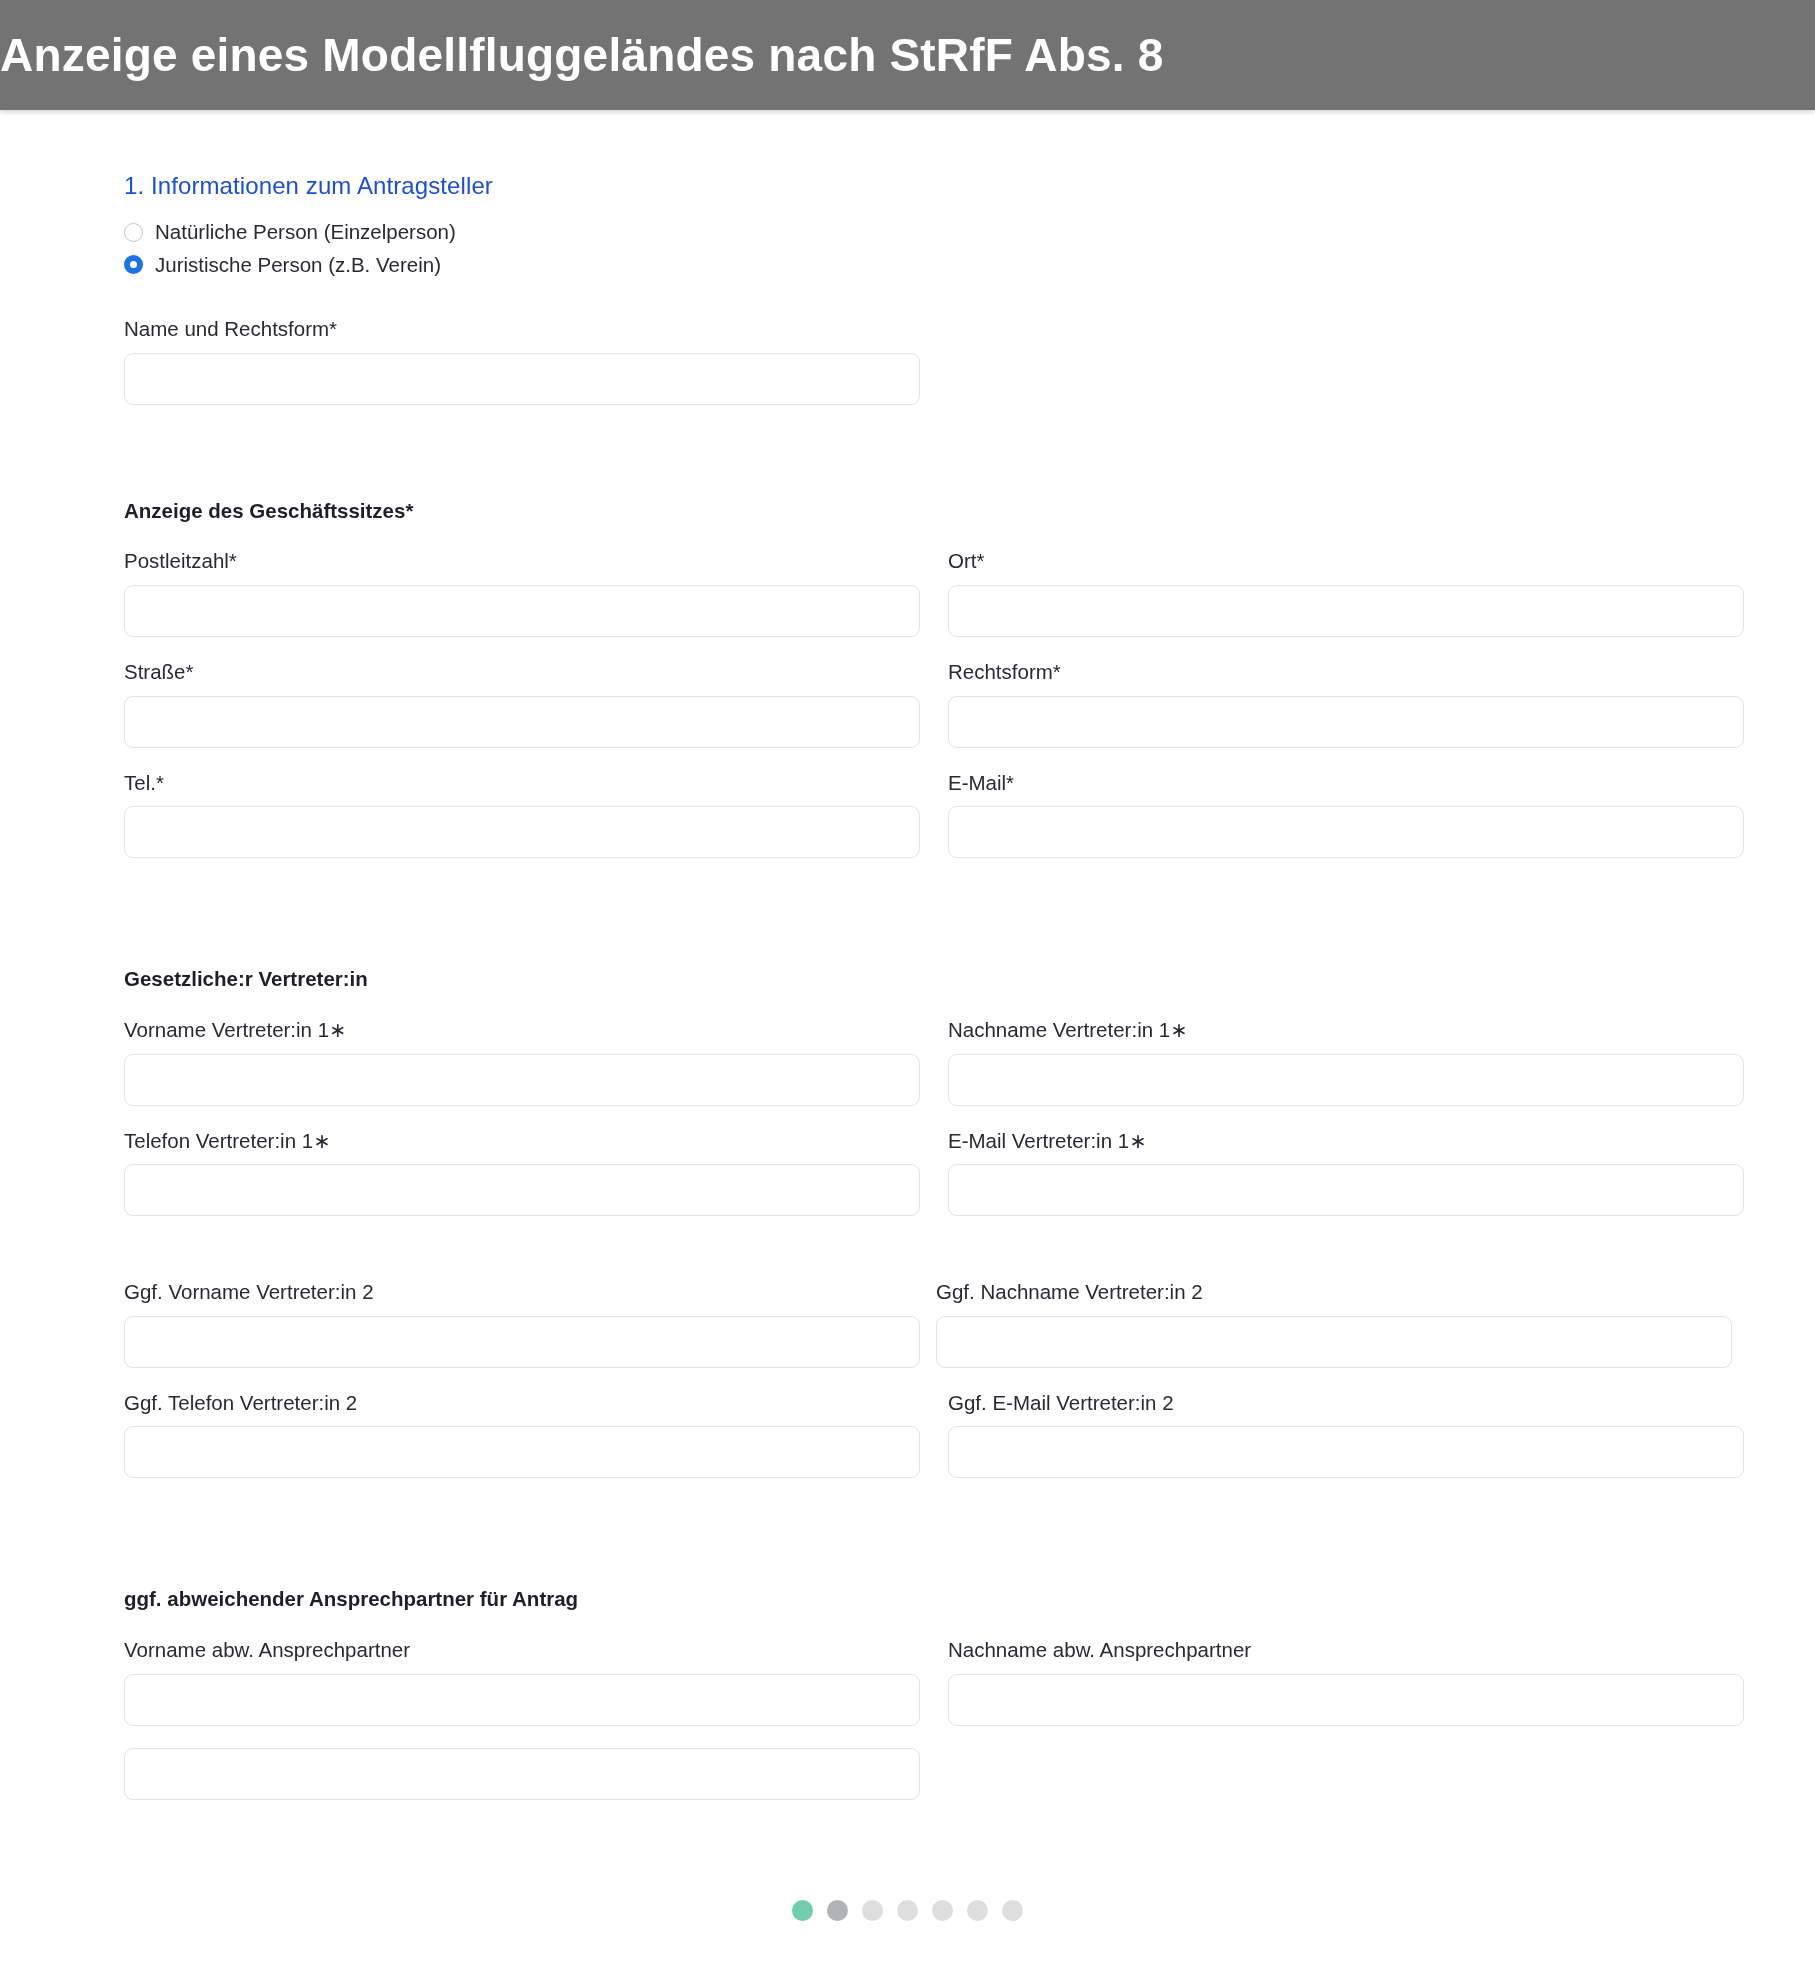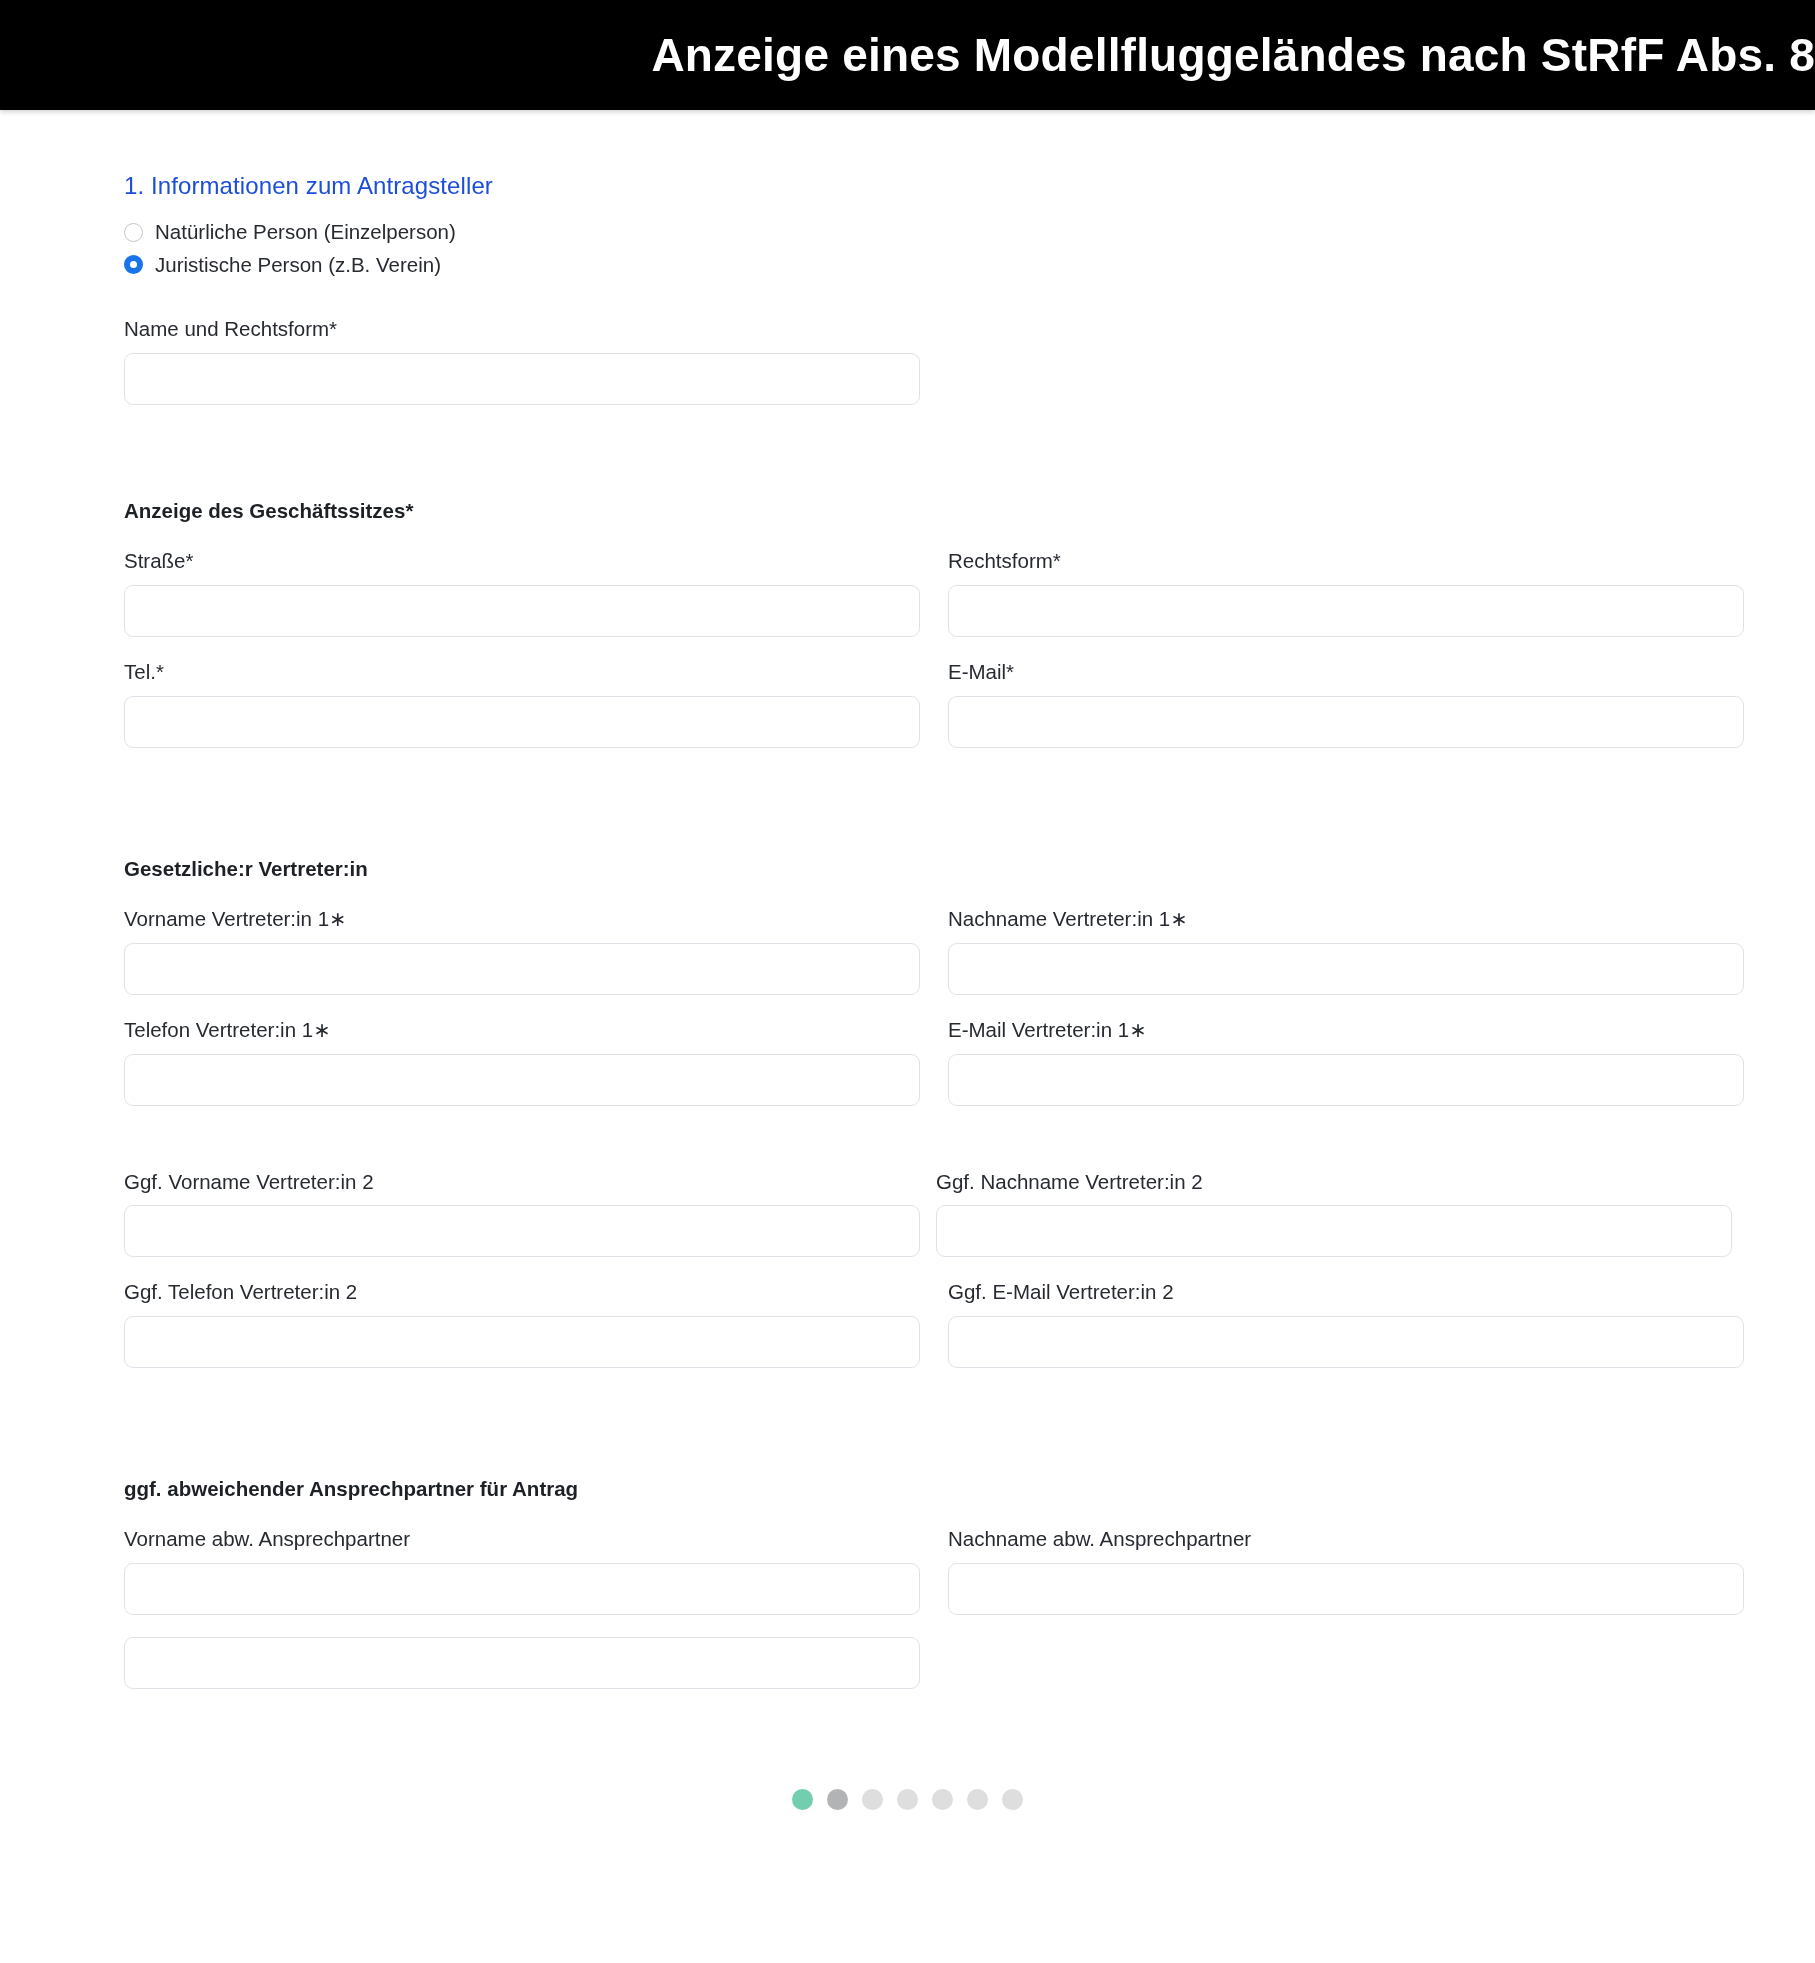--- a/index.html
+++ b/index.html
@@ -15,24 +15,24 @@
     width: 1815px;
     min-height: 1963px;
     font-family: "Liberation Sans", "DejaVu Sans", sans-serif;
     color: #1f2328;
     -webkit-font-smoothing: antialiased;
   }
 
   
   .app-header {
     height: 110px;
-    background: #000000;
+    background: #737373;
     display: flex;
     align-items: center;
-    justify-content: flex-end;
+    justify-content: flex-start;
     box-shadow: 0 2px 5px rgba(0,0,0,0.18);
     position: relative;
     z-index: 5;
   }
   .app-header-title {
     color: #ffffff;
     font-size: 46px;
     font-weight: 700;
     letter-spacing: 0.2px;
     line-height: 1.1;
@@ -187,20 +187,30 @@
     <div class="field">
       <label class="field-label">Name und Rechtsform*</label>
       <input class="text-input" type="text" placeholder="" style="">
     </div>
   </div>
 
   <div class="sp-addr-heading">
     <span class="group-heading">Anzeige des Geschäftssitzes*</span>
   </div>
 
+  <div class="row-2col">
+    <div class="field">
+      <label class="field-label">Postleitzahl*</label>
+      <input class="text-input" type="text" placeholder="" style="">
+    </div>
+    <div class="field">
+      <label class="field-label">Ort*</label>
+      <input class="text-input" type="text" placeholder="" style="">
+    </div>
+  </div>
 
   <div class="row-2col sp-row-gap">
     <div class="field">
       <label class="field-label">Straße*</label>
       <input class="text-input" type="text" placeholder="" style="">
     </div>
     <div class="field">
       <label class="field-label">Rechtsform*</label>
       <input class="text-input" type="text" placeholder="" style="">
     </div>

